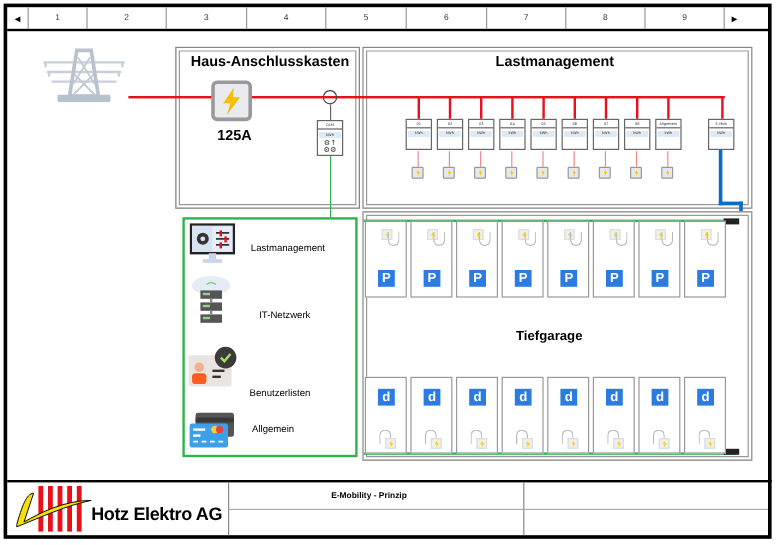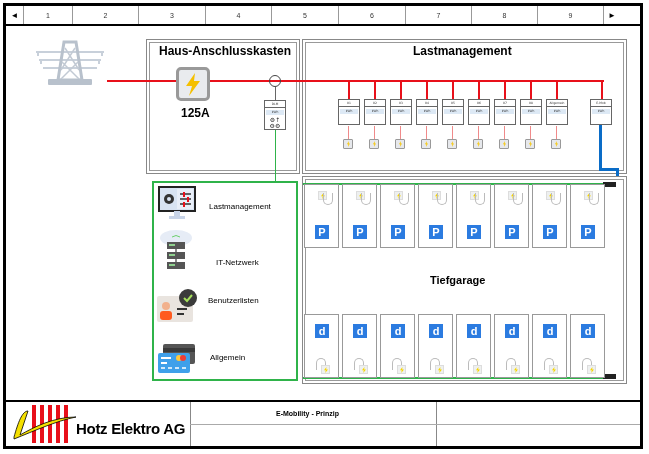--- a/index.html
+++ b/index.html
@@ -188,21 +188,21 @@
 
 <svg class="abs" style="left:155px;top:288px" width="44" height="36" viewBox="0 0 44 36">
   <rect x="2" y="8" width="36" height="26" rx="2" fill="#e9e4df"></rect>
   <circle cx="11" cy="18" r="4" fill="#f2b18d"></circle>
   <rect x="5" y="23" width="12" height="9" rx="3" fill="#ff5a1f"></rect>
   <rect x="22" y="20" width="10" height="2" fill="#333"></rect>
   <rect x="22" y="25" width="7" height="2" fill="#333"></rect>
   <circle cx="33" cy="10" r="9" fill="#3b3b3b"></circle>
   <path d="M29 10 L32 13 L37 7" stroke="#a5e05b" stroke-width="2" fill="none"></path>
 </svg>
-<div class="feat-label" style="left:208px;top:296px">Benutzerlisten</div>
+<div class="feat-label" style="left:208px;top:323px">Benutzerlisten</div>
 
 <svg class="abs" style="left:157px;top:343px" width="40" height="32" viewBox="0 0 40 32">
   <rect x="6" y="1" width="32" height="20" rx="2" fill="#555"></rect>
   <rect x="6" y="5" width="32" height="4" fill="#3a3a3a"></rect>
   <rect x="1" y="10" width="32" height="20" rx="2" fill="#3fa0ea"></rect>
   <rect x="4" y="14" width="10" height="2" fill="#fff"></rect>
   <rect x="4" y="19" width="6" height="2" fill="#fff"></rect>
   <circle cx="22" cy="15" r="3" fill="#ffc93c"></circle>
   <circle cx="26" cy="15" r="3" fill="#ef3e36"></circle>
   <path d="M4 25 H8 M11 25 H15 M18 25 H22 M25 25 H29" stroke="#fff" stroke-width="1.5"></path>

